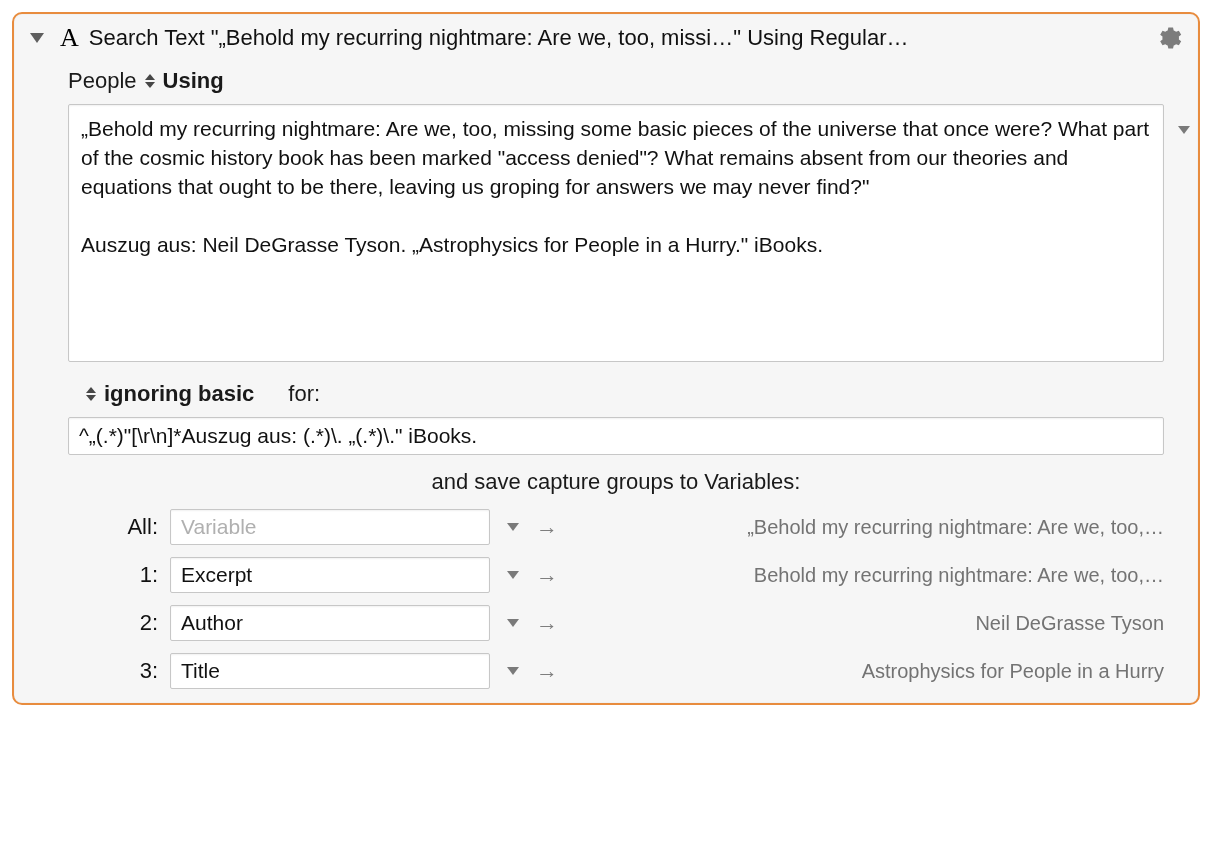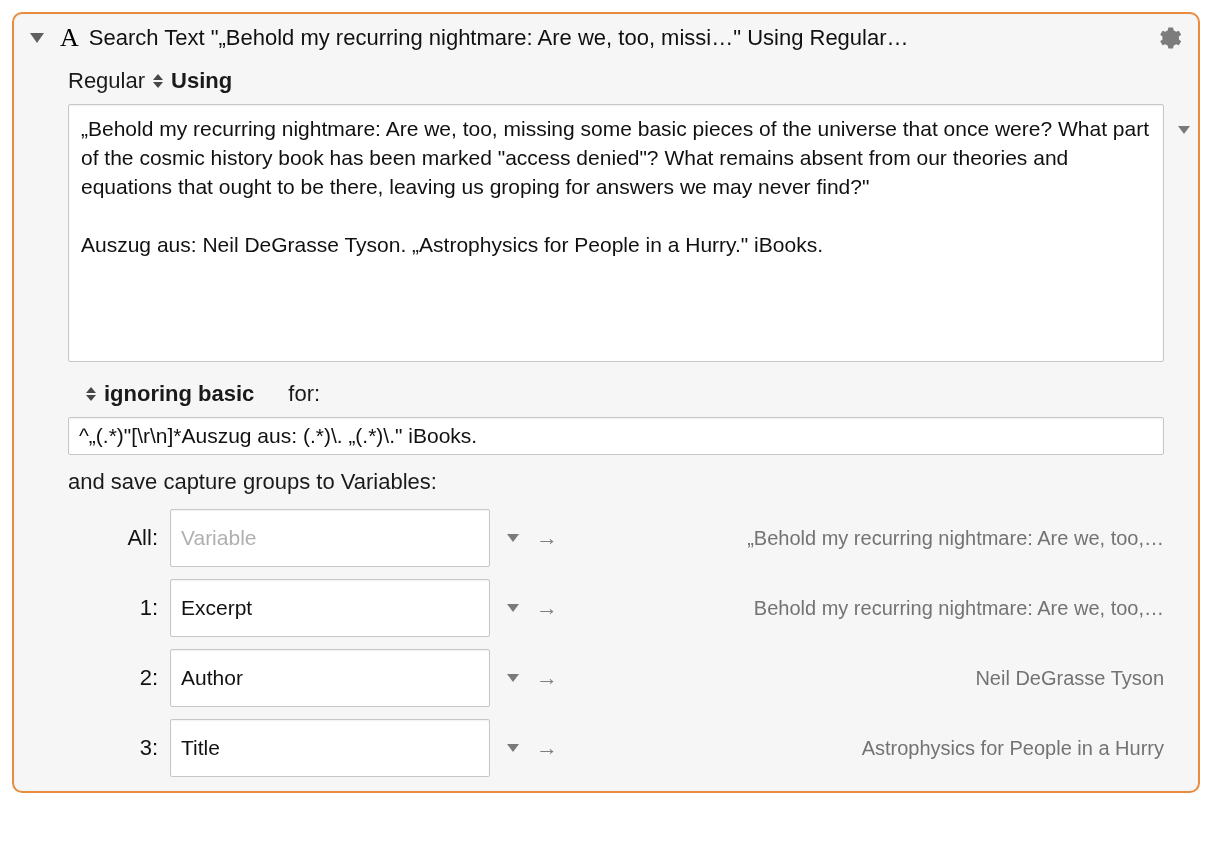--- a/index.html
+++ b/index.html
@@ -114,39 +114,40 @@
     font-family: inherit;
     font-size: 21px;
     color: #111;
     border-radius: 2px;
     box-shadow: inset 0 1px 2px rgba(0,0,0,0.06);
     margin-bottom: 14px;
   }
   .save-label {
     font-size: 22px;
     margin-bottom: 14px;
+    text-align: center;
   }
   .var-table {
     display: grid;
     grid-template-columns: 90px 320px 22px 22px 1fr;
     row-gap: 12px;
     column-gap: 8px;
     align-items: center;
     gap: 12px;
   }
   .var-label {
     text-align: right;
     font-size: 22px;
     color: #111;
   }
   .var-input {
     width: 100%;
     border: 1px solid #c7c7c7;
     background: #fff;
-    padding: 16px 10px;
+    padding: 5px 10px;
     font-family: inherit;
     font-size: 21px;
     color: #111;
     border-radius: 2px;
     box-shadow: inset 0 1px 2px rgba(0,0,0,0.06);
   }
   .var-input::placeholder { color: #b0b0b0; }
   .var-chevron {
     color: #7a7a7a;
     cursor: pointer;
@@ -177,21 +178,21 @@
     <div class="gear">
       <svg viewBox="0 0 24 24" fill="currentColor">
           <path d="M12 8.5A3.5 3.5 0 1 0 12 15.5 3.5 3.5 0 1 0 12 8.5Zm9.4 3.5a7.6 7.6 0 0 0-.1-1.2l2-1.6-2-3.4-2.4.9a7.7 7.7 0 0 0-2-1.2L16.3 3h-4l-.6 2.5a7.7 7.7 0 0 0-2 1.2l-2.4-.9-2 3.4 2 1.6a7.6 7.6 0 0 0 0 2.4l-2 1.6 2 3.4 2.4-.9a7.7 7.7 0 0 0 2 1.2l.6 2.5h4l.6-2.5a7.7 7.7 0 0 0 2-1.2l2.4.9 2-3.4-2-1.6c.07-.4.1-.8.1-1.2Z"></path>
         </svg>
     </div>
   </div>
 
   <div class="body">
 
     <div class="line">
-      <span>Regular</span>
+      <span>People</span>
       <span class="stepper">
         <span class="tri-up"></span>
           <span class="tri-down"></span>
       </span>
       <span class="bold">Using</span>
     </div>
 
     <div class="textarea-wrap">
       <textarea class="search-text" style="">„Behold my recurring nightmare: Are we, too, missing some basic pieces of the universe that once were? What part of the cosmic history book has been marked "access denied"? What remains absent from our theories and equations that ought to be there, leaving us groping for answers we may never find?"
 

